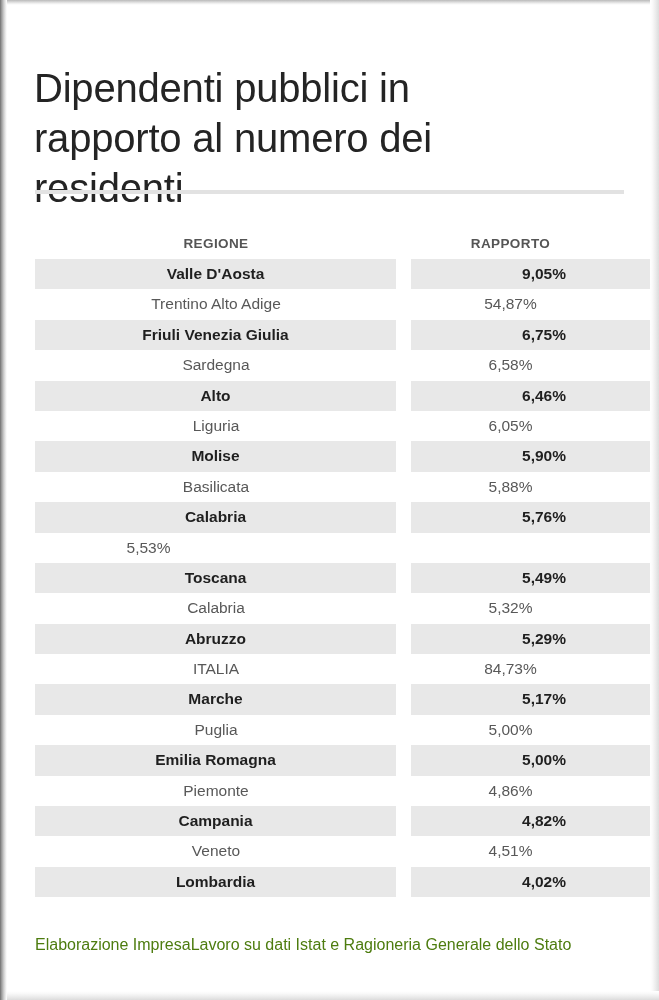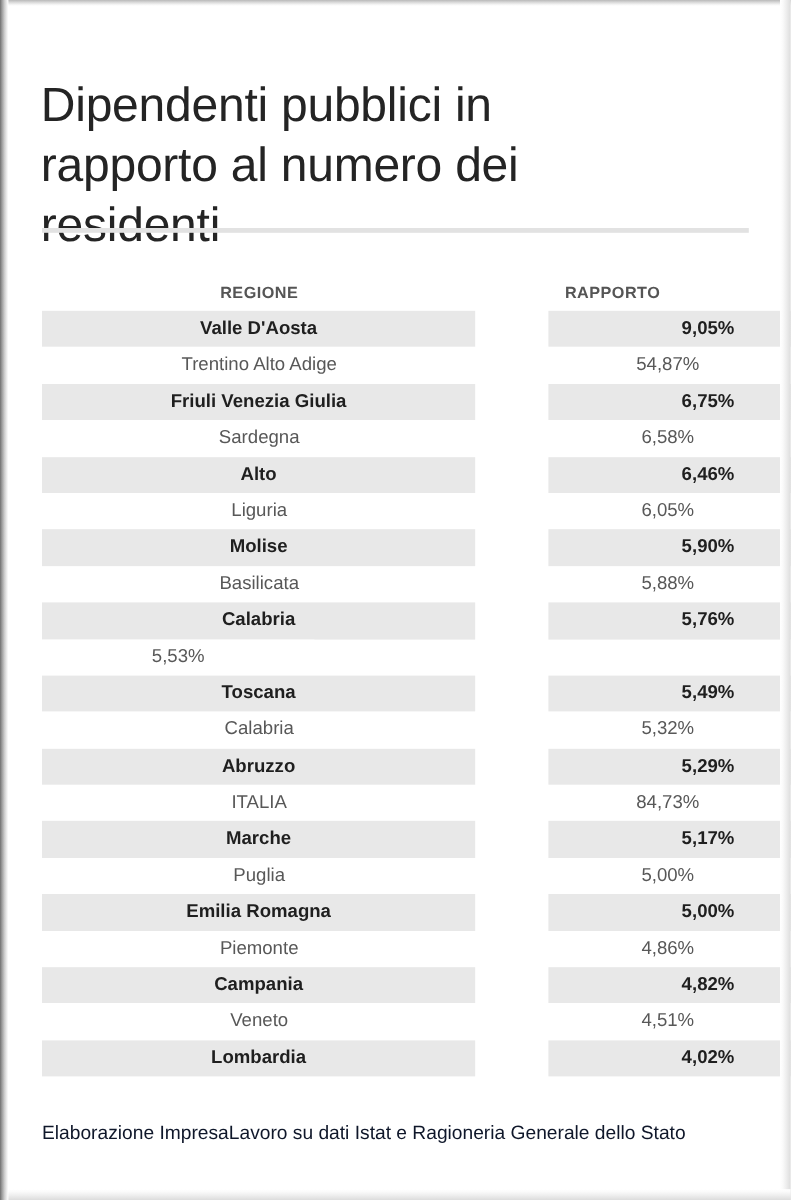--- a/index.html
+++ b/index.html
@@ -106,21 +106,20 @@
     font-weight: 600;
     color: #555555;
     letter-spacing: 0.4px;
   }
 
   .row {
     display: flex;
     height: 30.4px;
     align-items: center;
     position: relative;
-    gap: 46px;
   }
   .row .cell {
     font-size: 15.5px;
     line-height: 30.4px;
     height: 30.4px;
   }
 
   
   .row.shaded .cell {
     background: #e8e8e8;
@@ -139,21 +138,21 @@
   }
 
   
   .footer {
     position: absolute;
     left: 35px;
     top: 932px;
     width: 589px;
     font-size: 16px;
     line-height: 26px;
-    color: #0f172a;
+    color: #4d7c0f;
     text-align: justify;
     text-justify: inter-word;
   }
 </style>
 </head>
 <body>
 
 <div id="page">
 
   <div id="content">

